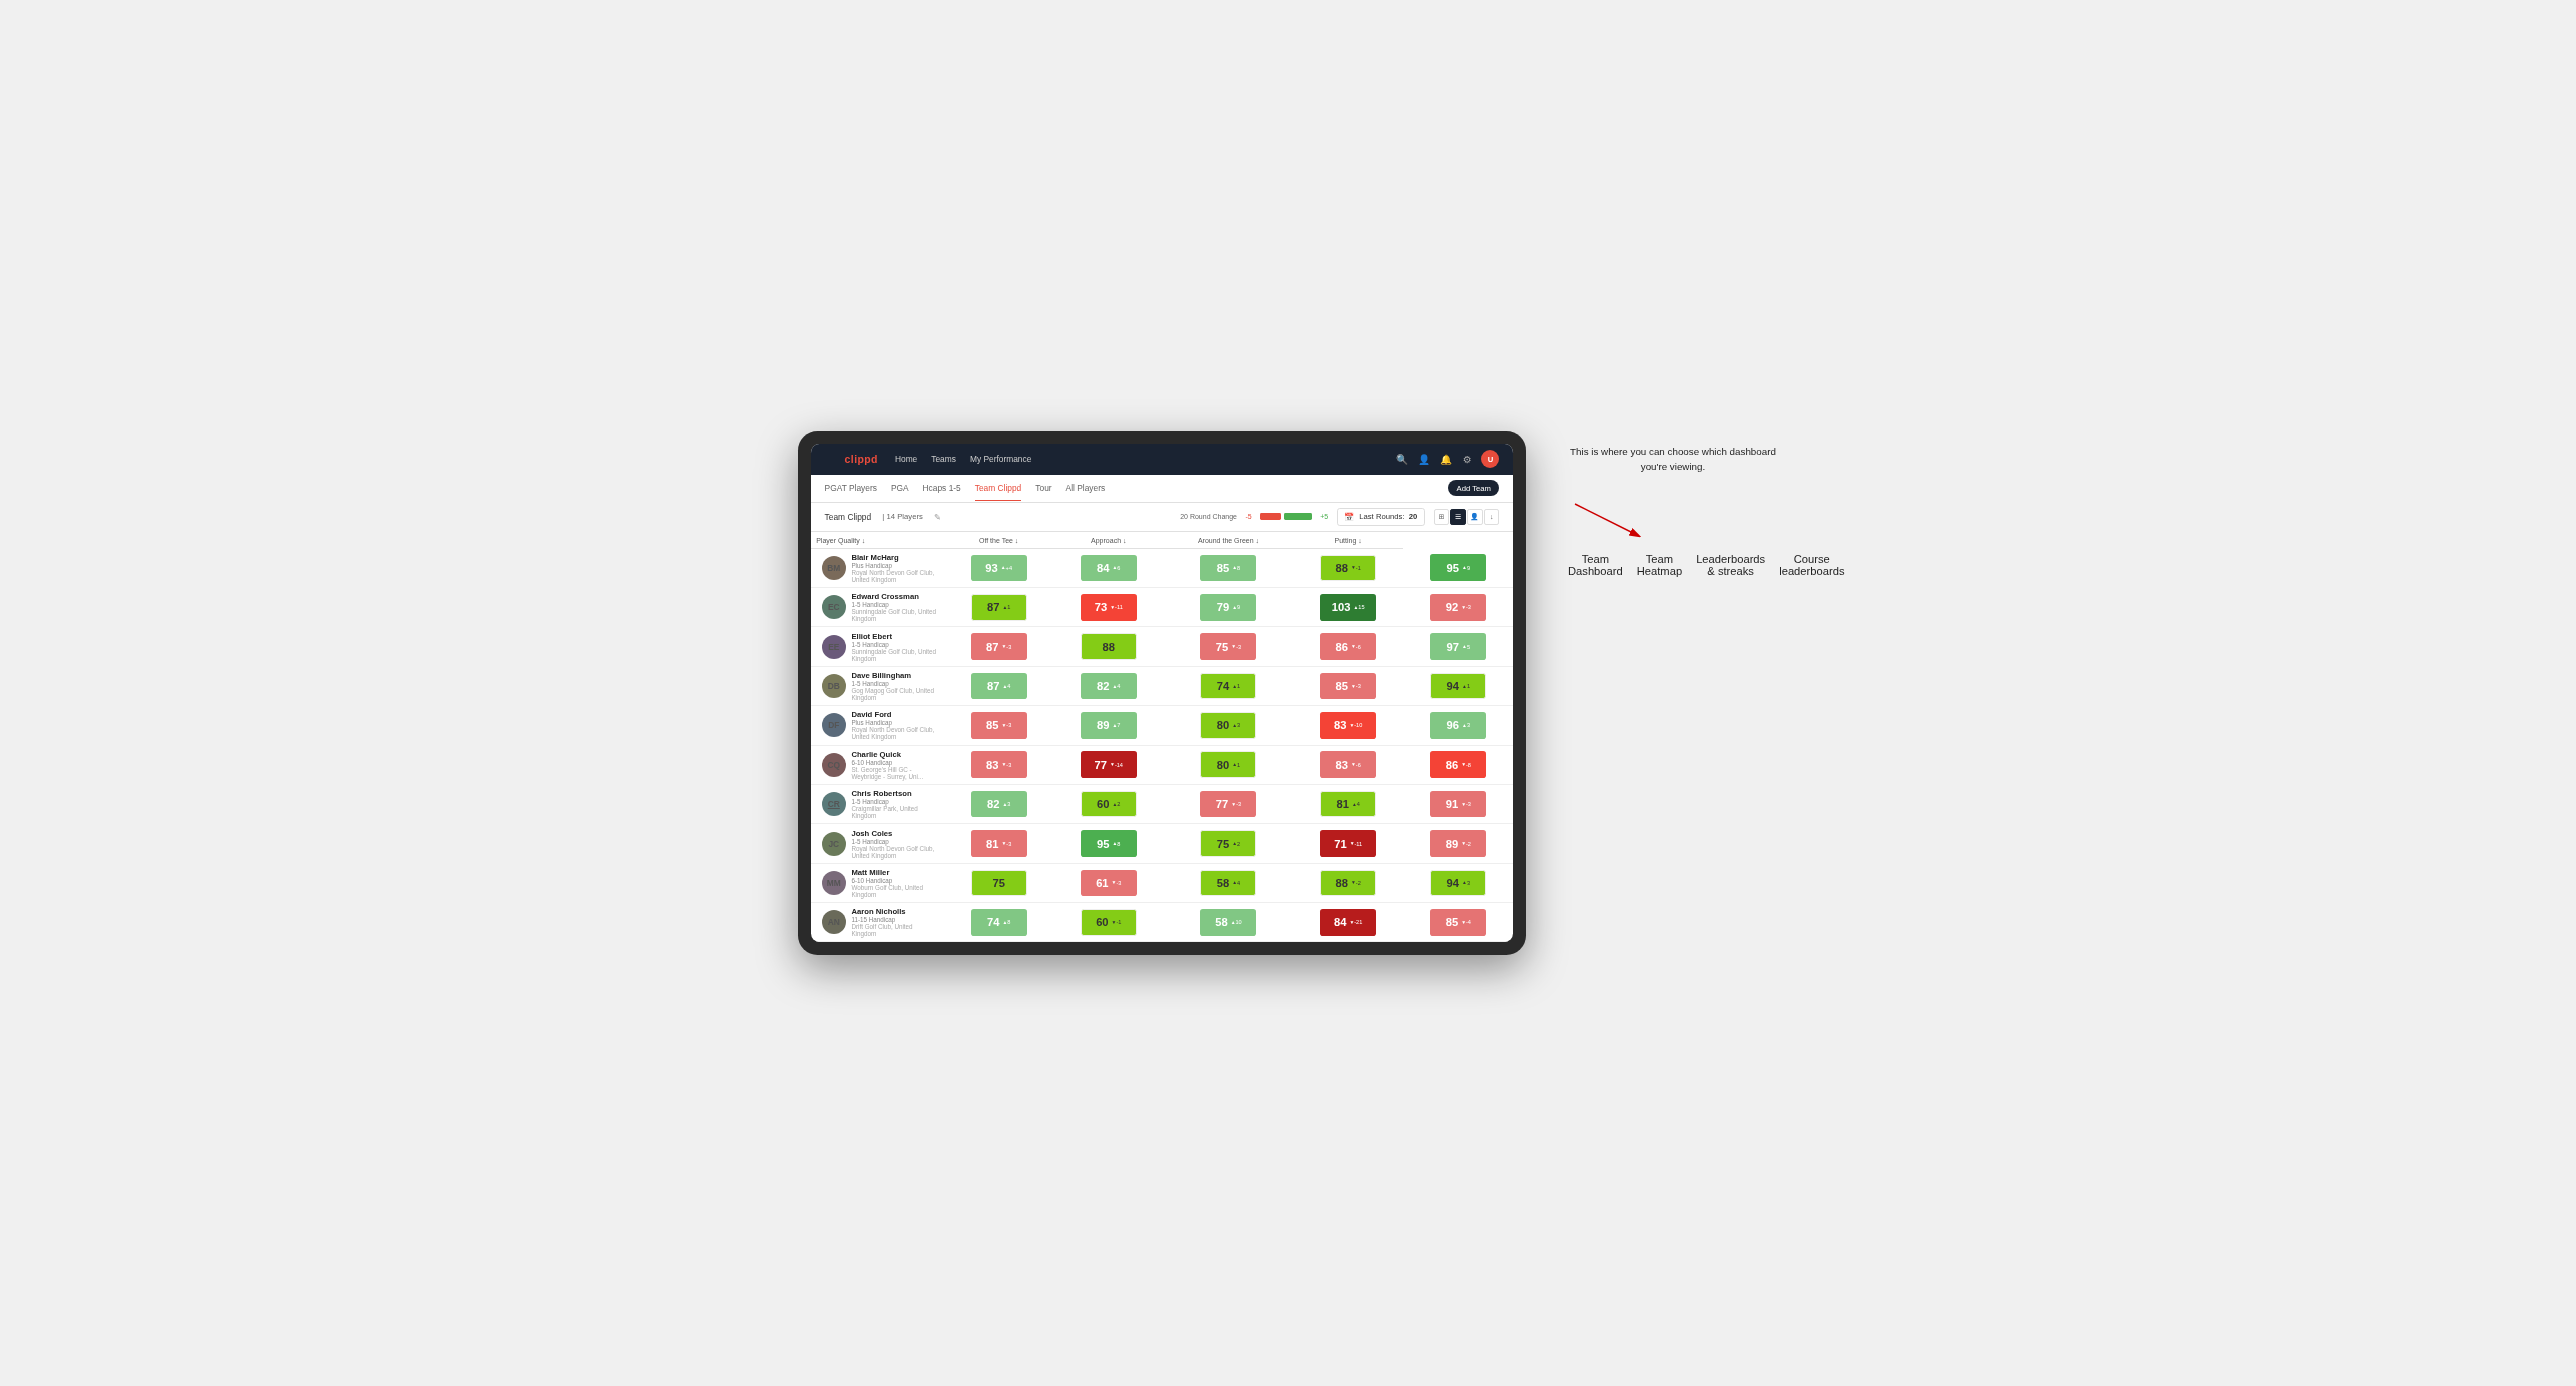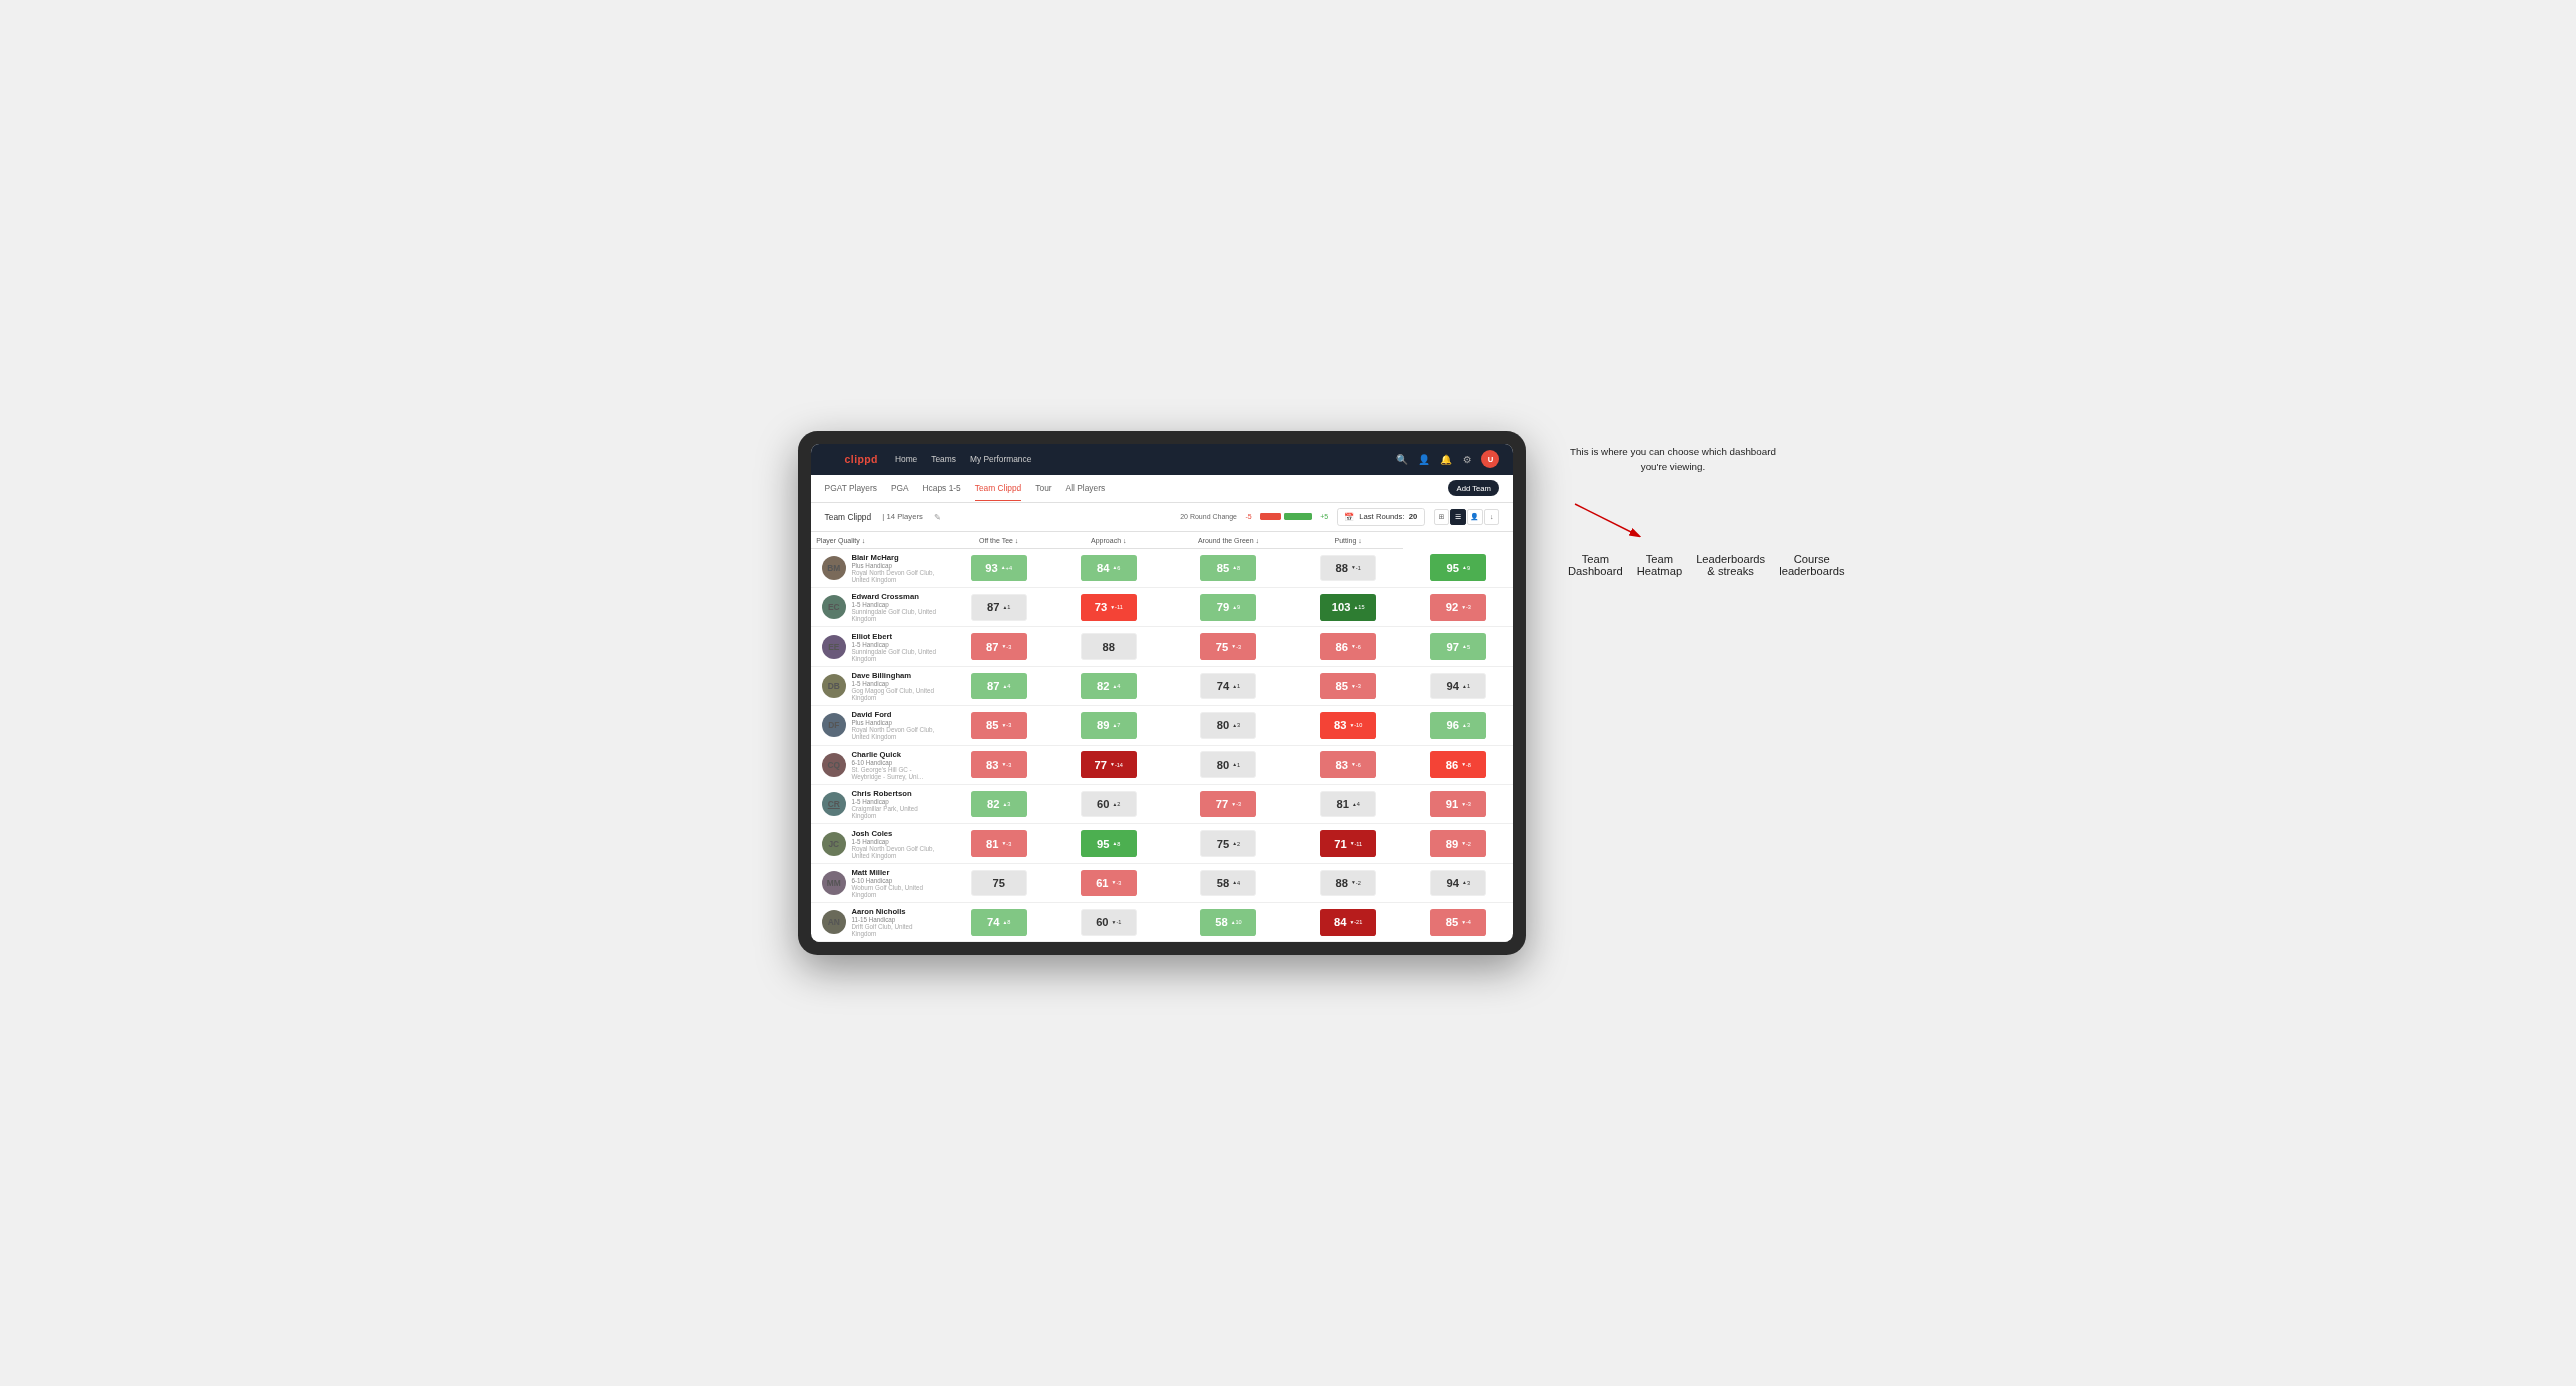--- a/index.html
+++ b/index.html
@@ -307,21 +307,21 @@
       align-items: center;
       justify-content: center;
       gap: 3px;
       width: 56px;
       height: 26.6px;
       border-radius: 2.8px;
       font-size: 11.2px;
       font-weight: 700;
     }
 
-    .metric-box.white { background: #e5e5e5; color: #333; border: 0.7px solid #eee; }
+    .metric-box.white { background: #84cc16; color: #333; border: 0.7px solid #eee; }
     .metric-box.green-light { background: #81c784; color: #fff; }
     .metric-box.green-mid { background: #4caf50; color: #fff; }
     .metric-box.green-dark { background: #2e7d32; color: #fff; }
     .metric-box.red-light { background: #e57373; color: #fff; }
     .metric-box.red-mid { background: #f44336; color: #fff; }
     .metric-box.red-dark { background: #b71c1c; color: #fff; }
 
     .metric-change {
       font-size: 5.6px;
       font-weight: 400;

